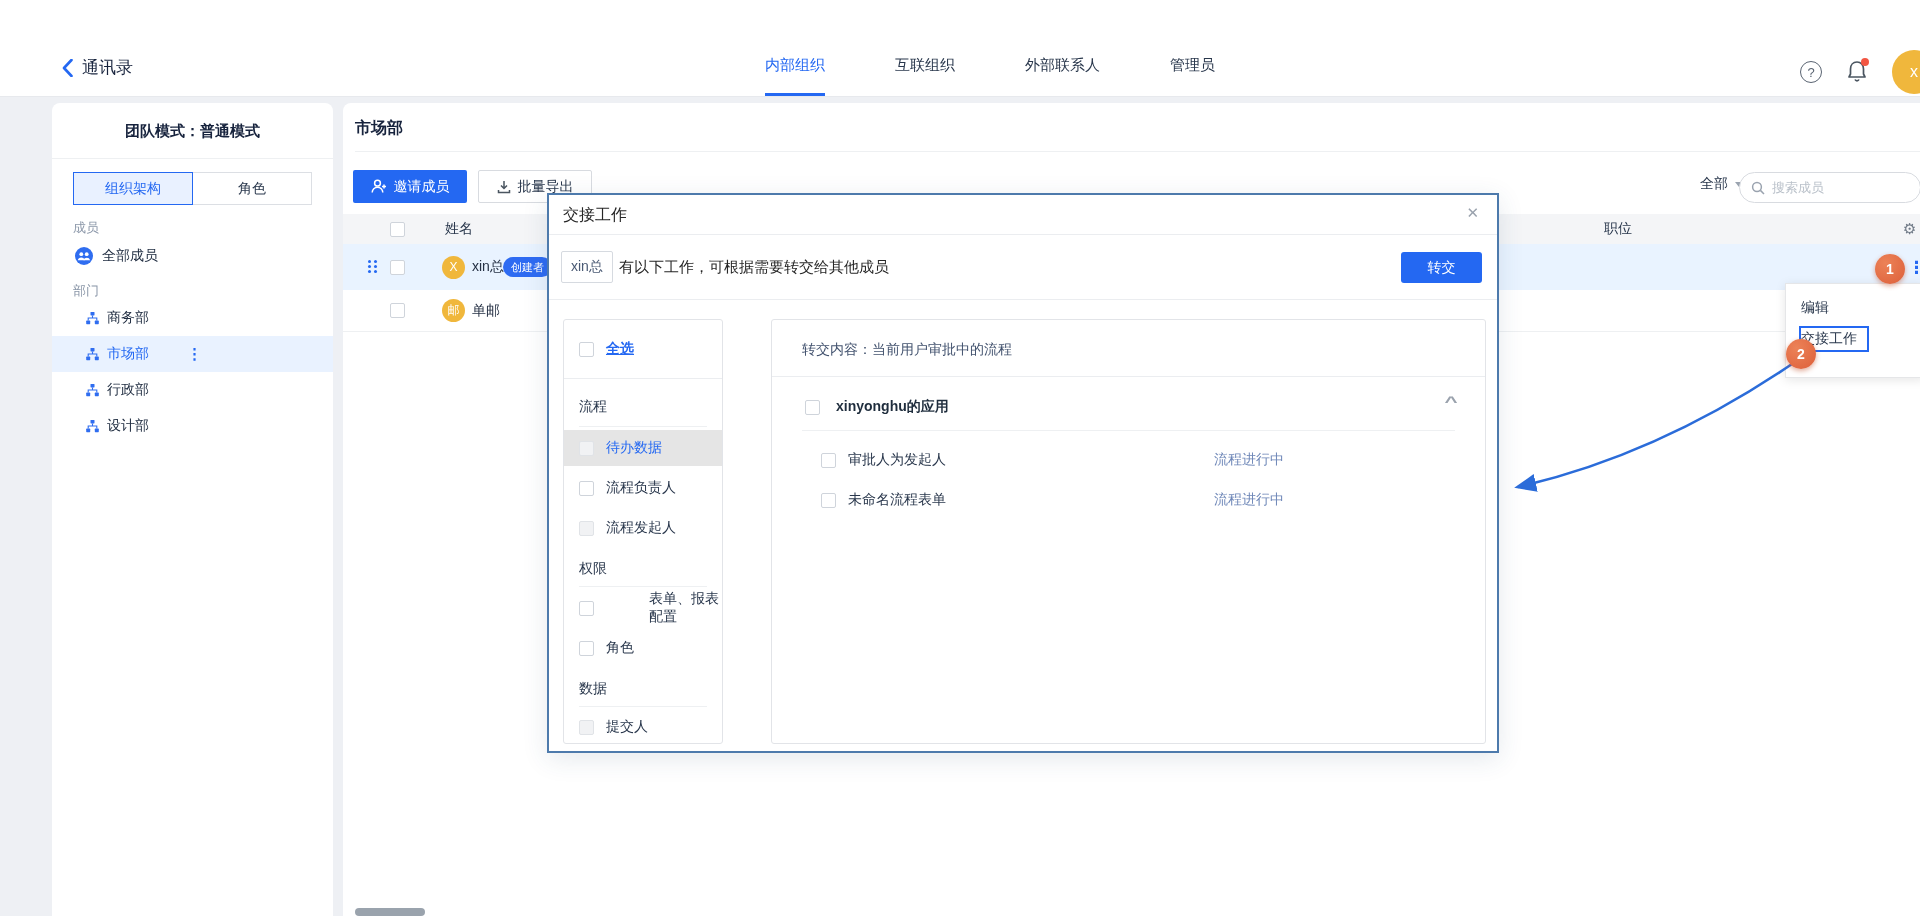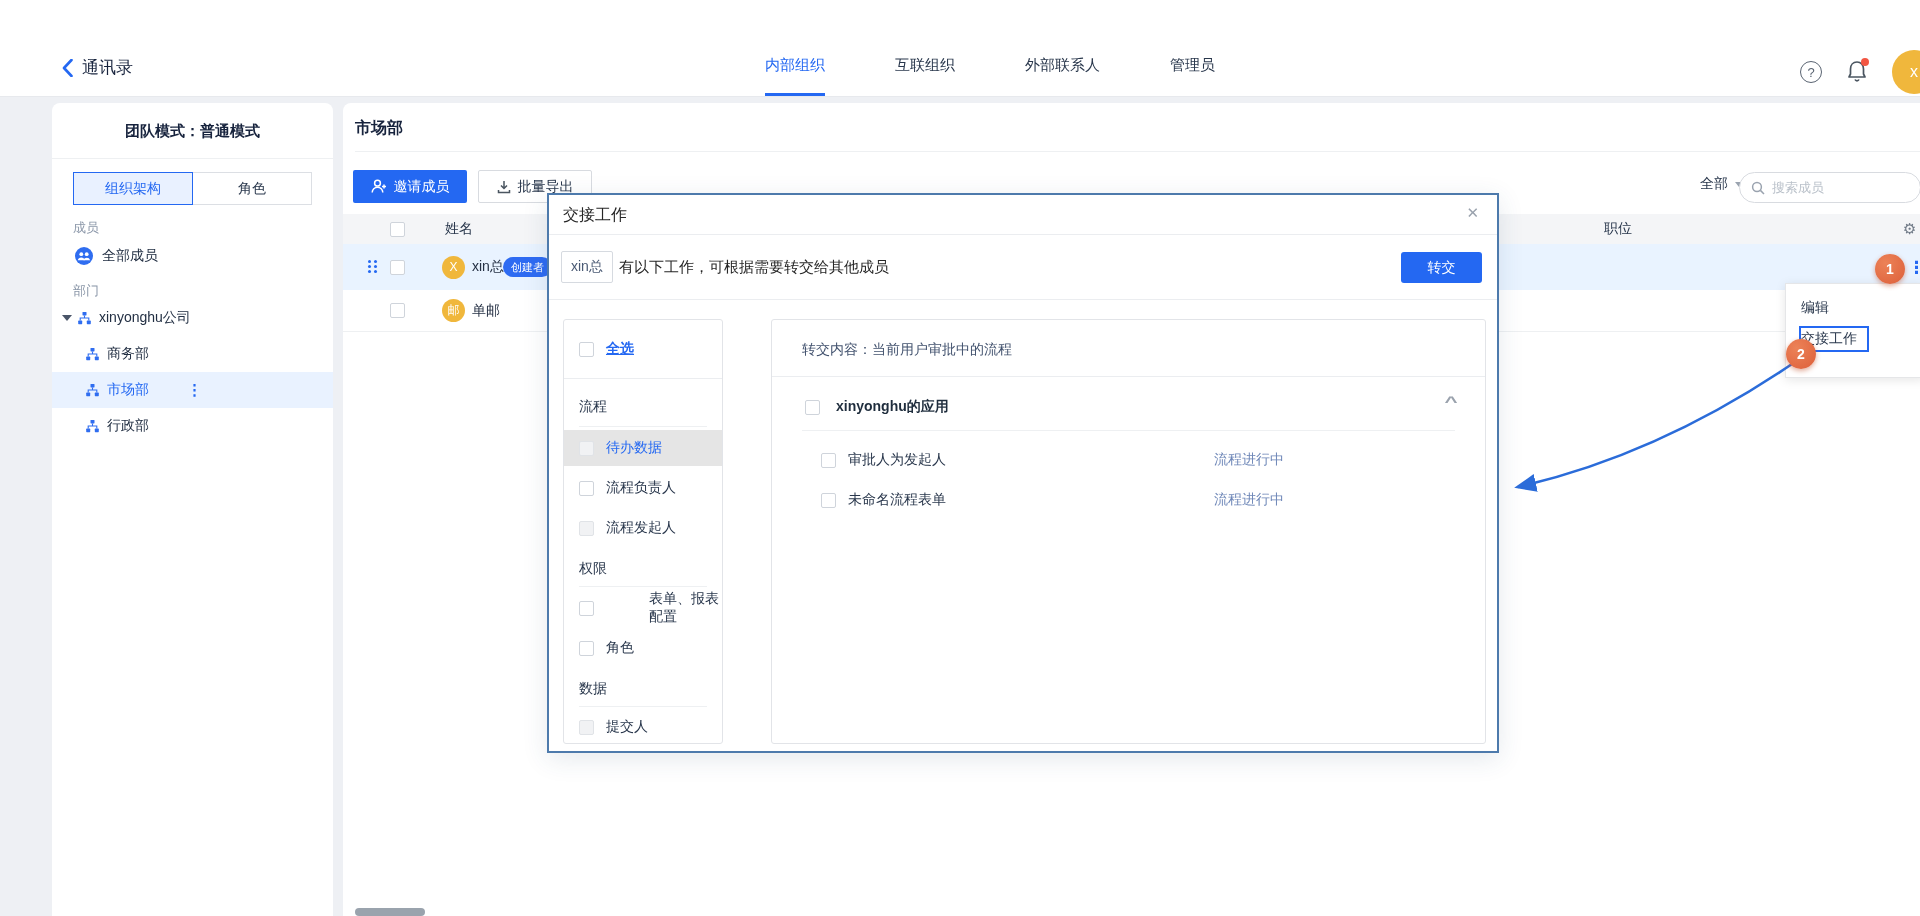--- a/index.html
+++ b/index.html
@@ -167,30 +167,20 @@
             <circle cx="9" cy="9" r="9" fill="#2f6df0"></circle>
             <circle cx="6.3" cy="7.2" r="1.9" fill="#fff"></circle>
             <circle cx="11.7" cy="7.2" r="1.9" fill="#fff"></circle>
             <path d="M2.8 13.2 a3.6 3.6 0 0 1 7 0 Z" fill="#fff"></path>
             <path d="M8.4 13.2 a3.6 3.6 0 0 1 6.8 0 Z" fill="#fff"></path>
           </svg>
       </span>
       <span>全部成员</span>
     </div>
     <div class="sb-group-label" style="margin-top:8px;">部门</div>
-    <div class="tree-row company">
-      <span class="caret"></span>
-      <svg class="org-ico" width="13" height="13" viewBox="0 0 13 13">
-          <rect x="4.5" y="0" width="4" height="3.4" rx="0.6" fill="#2f6df0"></rect>
-          <path d="M6.5 3.4 V6 M2.2 8.6 V6 H10.8 V8.6" stroke="#2f6df0" stroke-width="1.1" fill="none"></path>
-          <rect x="0.2" y="8.6" width="4" height="3.6" rx="0.6" fill="#2f6df0"></rect>
-          <rect x="8.8" y="8.6" width="4" height="3.6" rx="0.6" fill="#2f6df0"></rect>
-        </svg>
-      <span>xinyonghu公司</span>
-    </div>
     <div class="tree-row dept">
       <svg class="org-ico" width="13" height="13" viewBox="0 0 13 13">
           <rect x="4.5" y="0" width="4" height="3.4" rx="0.6" fill="#2f6df0"></rect>
           <path d="M6.5 3.4 V6 M2.2 8.6 V6 H10.8 V8.6" stroke="#2f6df0" stroke-width="1.1" fill="none"></path>
           <rect x="0.2" y="8.6" width="4" height="3.6" rx="0.6" fill="#2f6df0"></rect>
           <rect x="8.8" y="8.6" width="4" height="3.6" rx="0.6" fill="#2f6df0"></rect>
         </svg>
       <span>商务部</span>
     </div>
     <div class="tree-row dept selected">
@@ -205,20 +195,29 @@
     </div>
     <div class="tree-row dept">
       <svg class="org-ico" width="13" height="13" viewBox="0 0 13 13">
           <rect x="4.5" y="0" width="4" height="3.4" rx="0.6" fill="#2f6df0"></rect>
           <path d="M6.5 3.4 V6 M2.2 8.6 V6 H10.8 V8.6" stroke="#2f6df0" stroke-width="1.1" fill="none"></path>
           <rect x="0.2" y="8.6" width="4" height="3.6" rx="0.6" fill="#2f6df0"></rect>
           <rect x="8.8" y="8.6" width="4" height="3.6" rx="0.6" fill="#2f6df0"></rect>
         </svg>
       <span>行政部</span>
     </div>
+    <div class="tree-row dept">
+      <svg class="org-ico" width="13" height="13" viewBox="0 0 13 13">
+          <rect x="4.5" y="0" width="4" height="3.4" rx="0.6" fill="#2f6df0"></rect>
+          <path d="M6.5 3.4 V6 M2.2 8.6 V6 H10.8 V8.6" stroke="#2f6df0" stroke-width="1.1" fill="none"></path>
+          <rect x="0.2" y="8.6" width="4" height="3.6" rx="0.6" fill="#2f6df0"></rect>
+          <rect x="8.8" y="8.6" width="4" height="3.6" rx="0.6" fill="#2f6df0"></rect>
+        </svg>
+      <span>设计部</span>
+    </div>
   </div>
 
   <div class="main-card">
     <div class="dept-title">市场部</div>
     <div class="main-divider"></div>
 
     <div class="btn btn-invite">
       <span class="ni">
         <svg width="16" height="15" viewBox="0 0 16 15">
             <circle cx="6.5" cy="4.2" r="2.9" fill="none" stroke="#fff" stroke-width="1.5"></circle>

